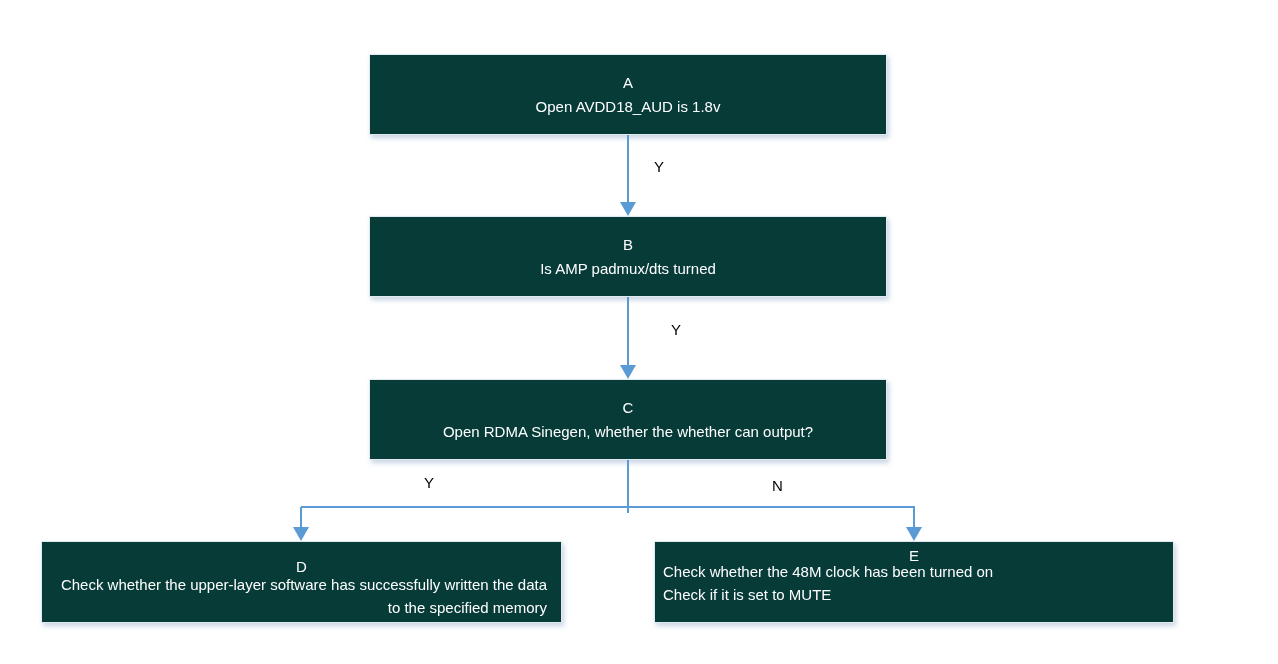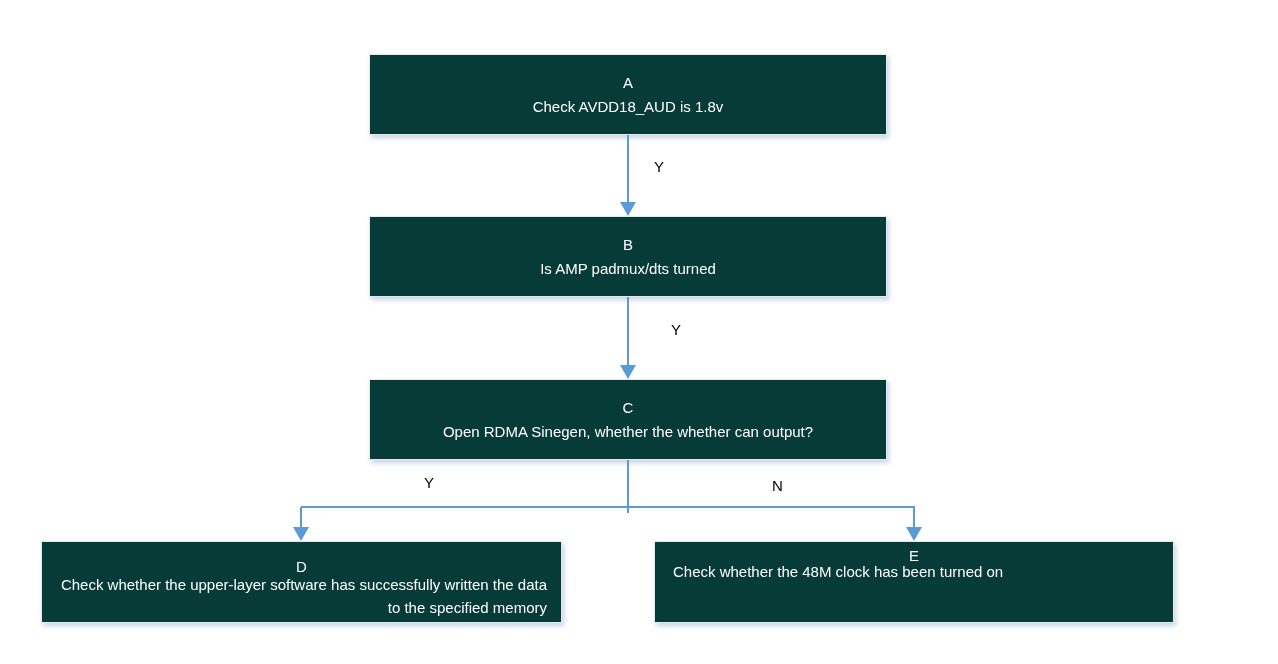--- a/index.html
+++ b/index.html
@@ -43,21 +43,21 @@
     text-align: center;
   }
   .node-d .node-label-abs { top: 16px; }
   .node-e .node-label-abs { top: 5px; }
   .node-d .node-body {
     padding: 31px 14px 0 16px;
     line-height: 23px;
     text-align: right;
   }
   .node-e .node-body {
-    padding: 18px 14px 0 18px;
+    padding: 18px 14px 0 8px;
     line-height: 23px;
   }
   .line {
     position: absolute;
     background: var(--connector, #5b9bd5);
   }
   .arrow-down {
     position: absolute;
     width: 0;
     height: 0;
@@ -72,21 +72,21 @@
     line-height: 18px;
   }
 </style>
 </head>
 <body>
 
 <div class="stage">
 
   <div class="node node-center node-a">
     <div>A</div>
-    <div>Check AVDD18_AUD is 1.8v</div>
+    <div>Open AVDD18_AUD is 1.8v</div>
   </div>
 
   <div class="line" style="left:627px; top:135px; width:2px; height:70px;"></div>
   <div class="arrow-down" style="left:620px; top:202px;"></div>
   <span class="edge-label" style="left:654px; top:158px;">Y</span>
 
   <div class="node node-center node-b">
     <div>B</div>
     <div>Is AMP padmux/dts turned</div>
   </div>
@@ -111,16 +111,17 @@
 
   <div class="node node-d">
     <div class="node-label-abs">D</div>
     <div class="node-body">Check whether the upper-layer software has successfully written the data to the specified memory</div>
   </div>
 
   <div class="node node-e">
     <div class="node-label-abs">E</div>
     <div class="node-body">
       <div>Check whether the 48M clock has been turned on</div>
+      <div>Check if it is set to MUTE</div>
     </div>
   </div>
 
 </div>
 
 </body></html>

